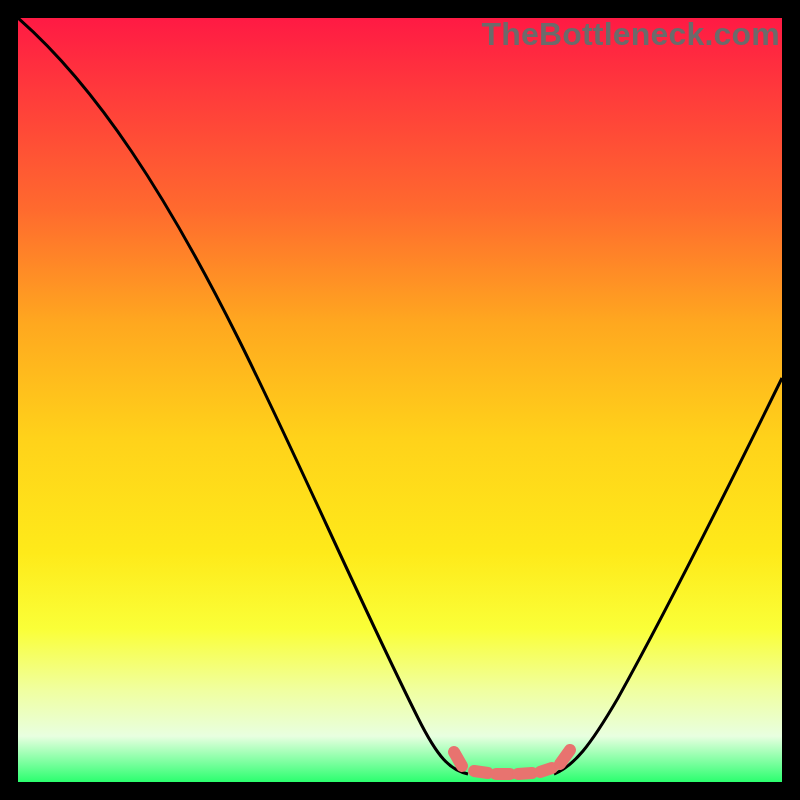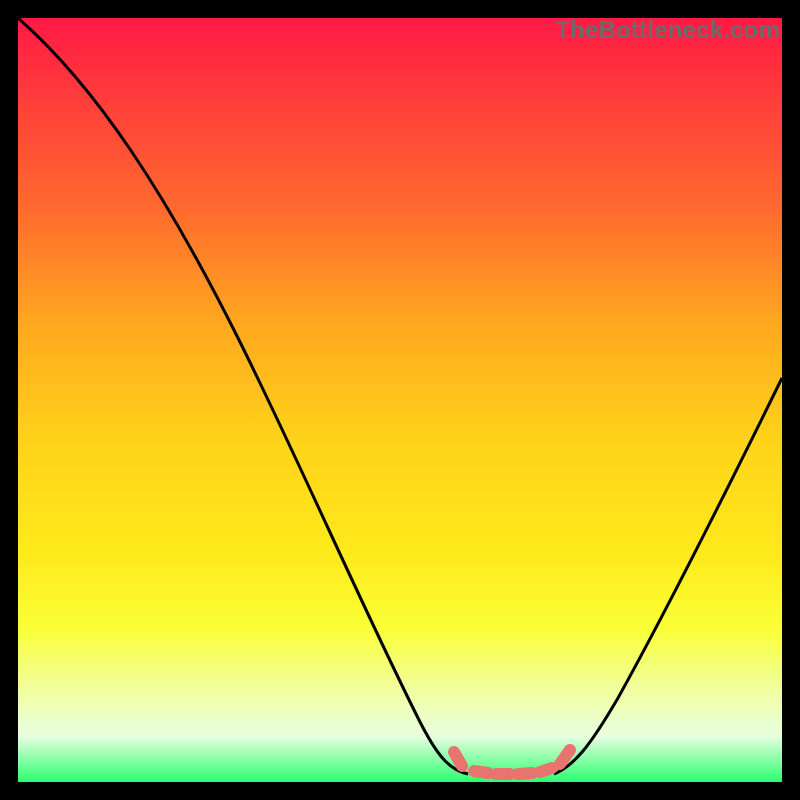--- a/index.html
+++ b/index.html
@@ -43,21 +43,21 @@
     position: absolute;
     left: 0;
     top: 0;
     width: 764px;
     height: 764px;
   }
   .watermark {
     position: absolute;
     top: -2px;
     right: 2px;
-    font-size: 24px;
+    font-size: 32px;
     font-weight: 600;
     color: #6b6b6b;
     letter-spacing: 0.2px;
   }
 </style>
 </head>
 <body>
 
 <div class="frame">
   <div class="plot"></div>

